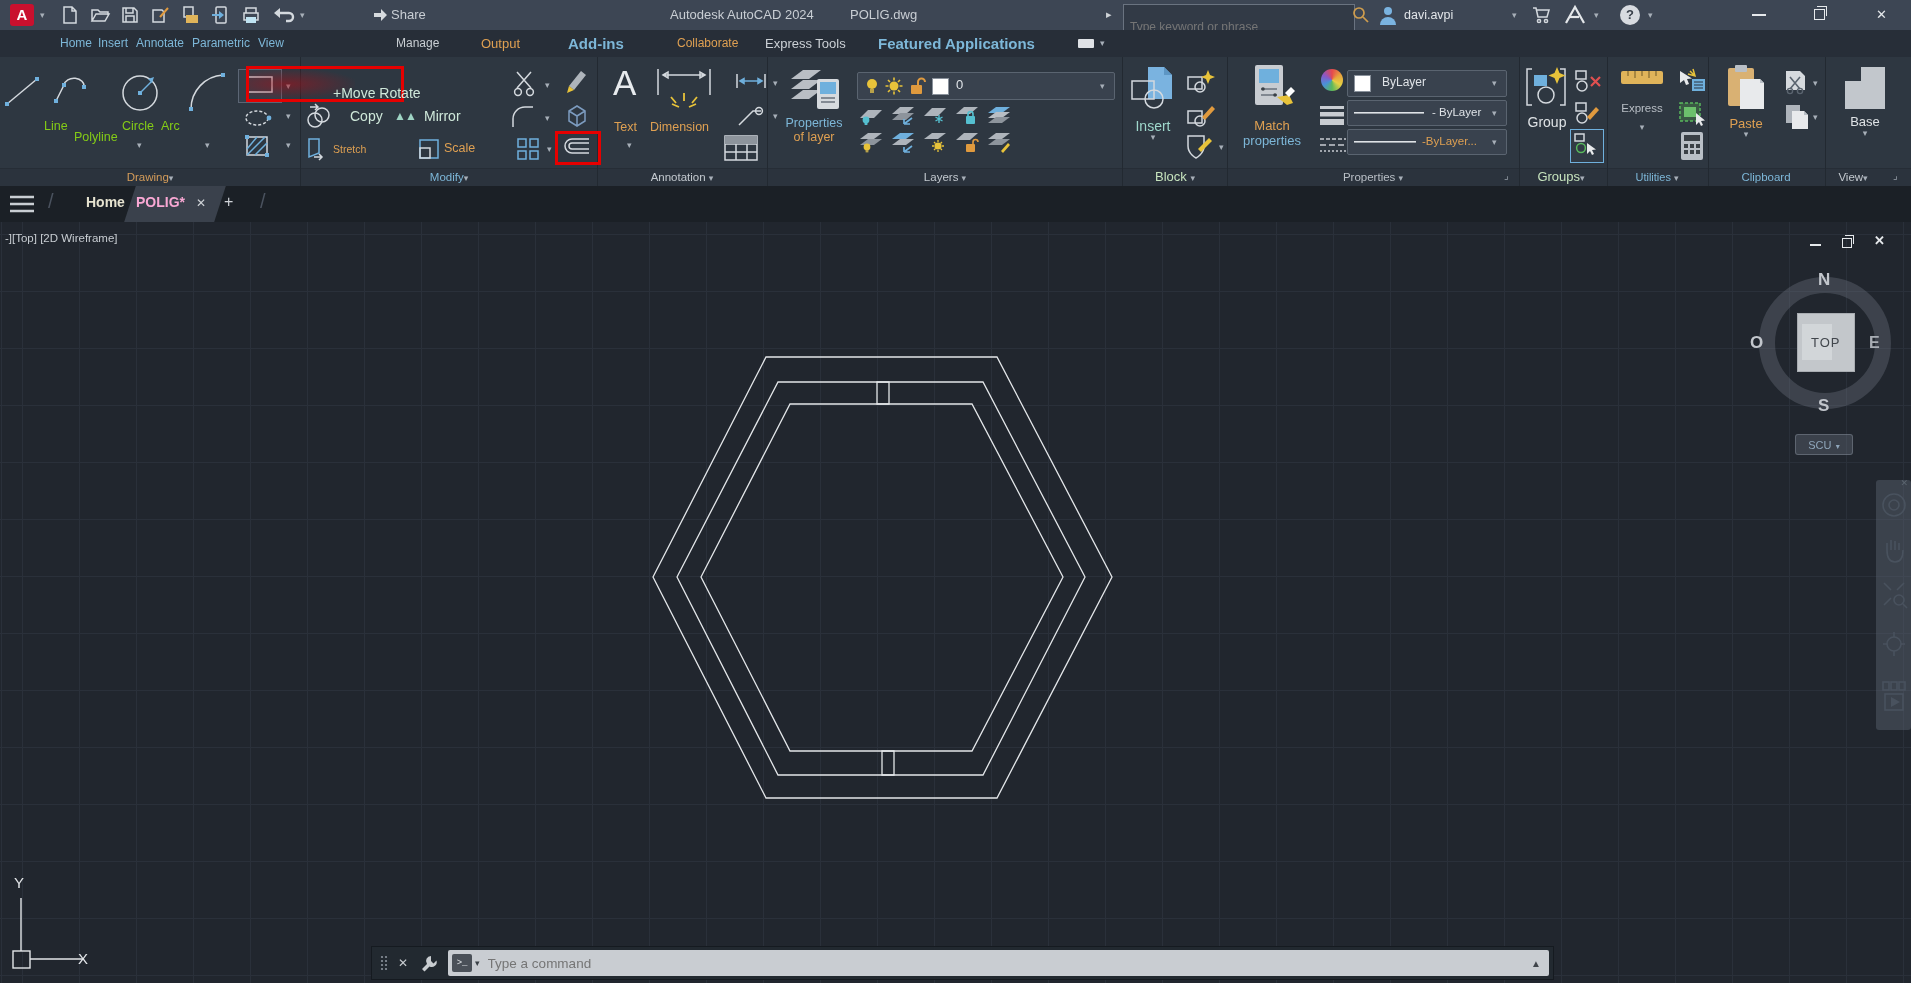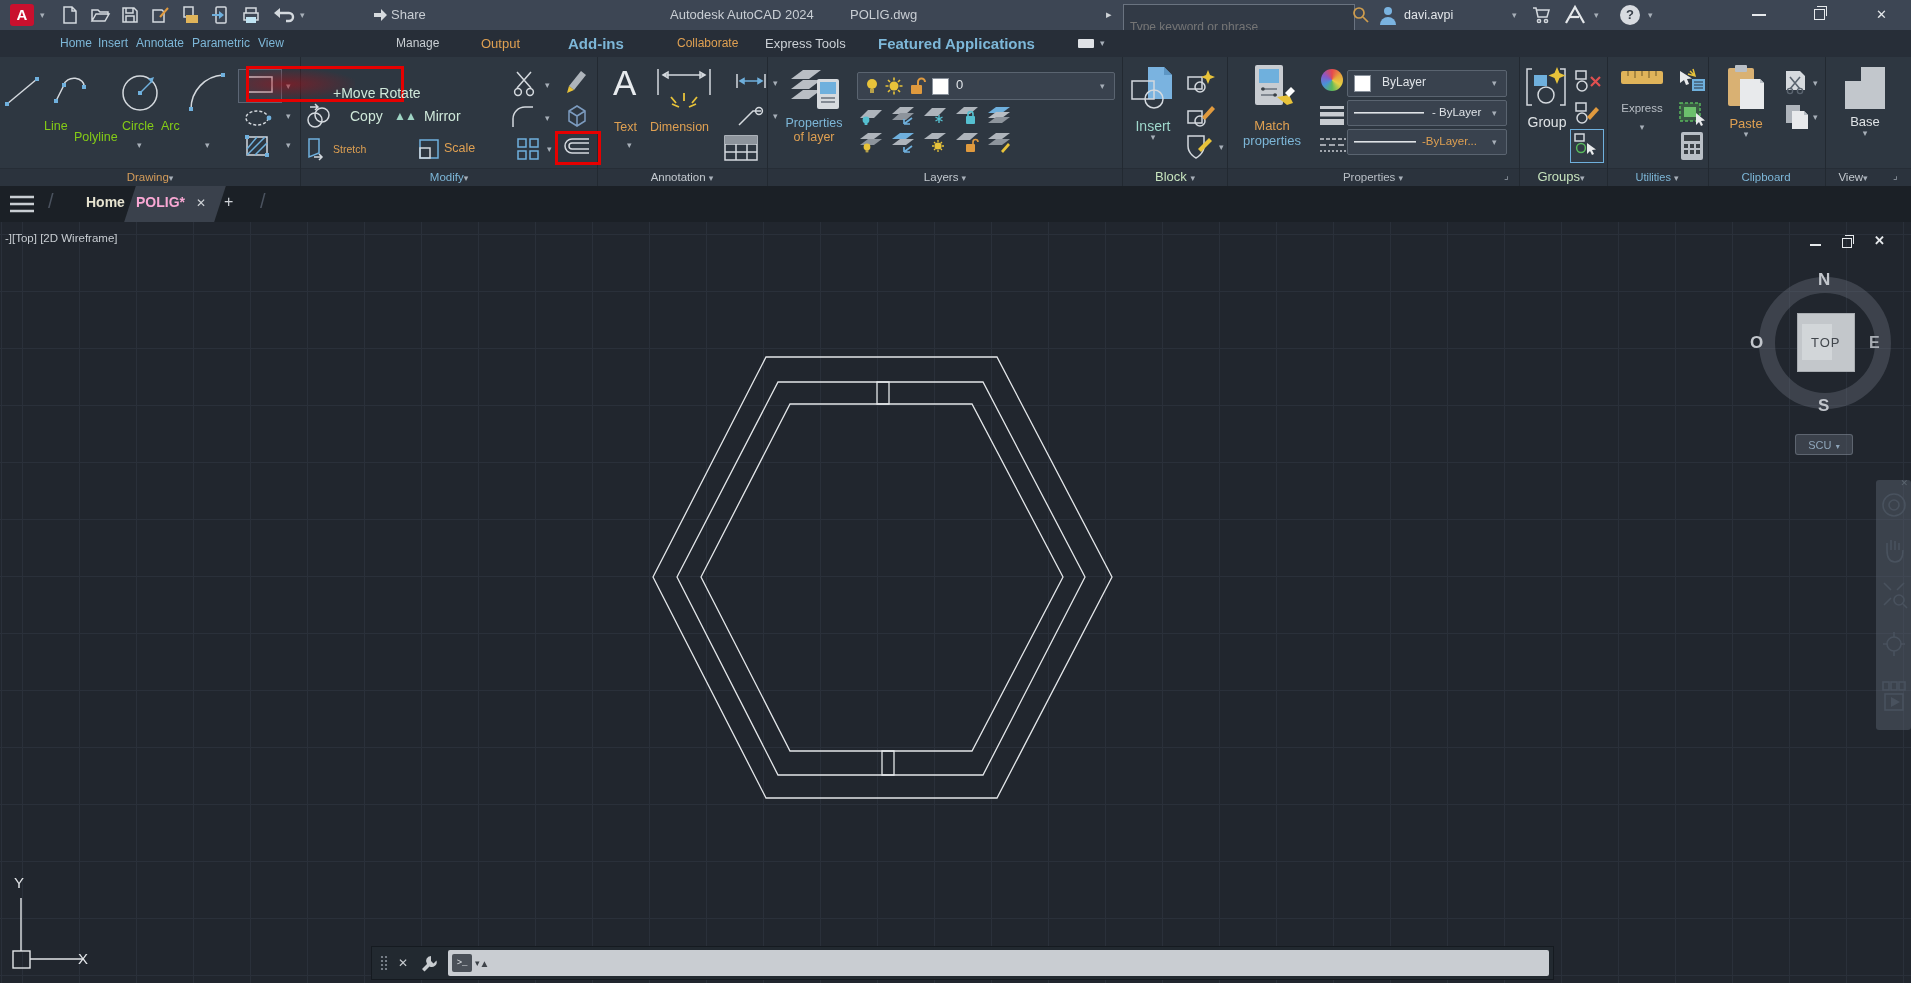--- a/index.html
+++ b/index.html
@@ -628,18 +628,19 @@
             <circle cx="6" cy="14" r="1.1"></circle>
           </g>
         </svg>
       <span style="margin-left:10px;color:#c8ccd0;font-size:12px;">✕</span>
       <svg style="margin-left:12px;" width="18" height="18">
           <path d="M11,2 a5,5 0 0 0 -4,8 l-5,5 2.5,2.5 5,-5 a5,5 0 0 0 7,-6 l-3,3 -2.5,-2.5 z" style="fill:#c8ccd0;"></path>
         </svg>
       <div style="margin-left:10px;flex:1;height:26px;background:var(--cmd-bg);border-radius:2px;display:flex;align-items:center;">
         <div style="margin-left:4px;width:20px;height:18px;background:#4a5058;border-radius:2px;color:#dfe3e6;font-size:9px;line-height:18px;text-align:center;font-family:'Liberation Mono',monospace;">&gt;_</div>
         <span class="cd" style="margin-left:3px;color:#3a4046;">▾</span>
+        <input style="margin-left: 6px; flex: 1 1 0%; background: transparent; border: none; color: rgb(62, 66, 72); font-size: 13.5px;" placeholder="Type a command">
         <span style="margin-right:8px;color:#3f444a;font-size:10px;">▲</span>
       </div>
       <div style="width:4px;"></div>
     </div>
   </div>
 </div>
 
 </body></html>

